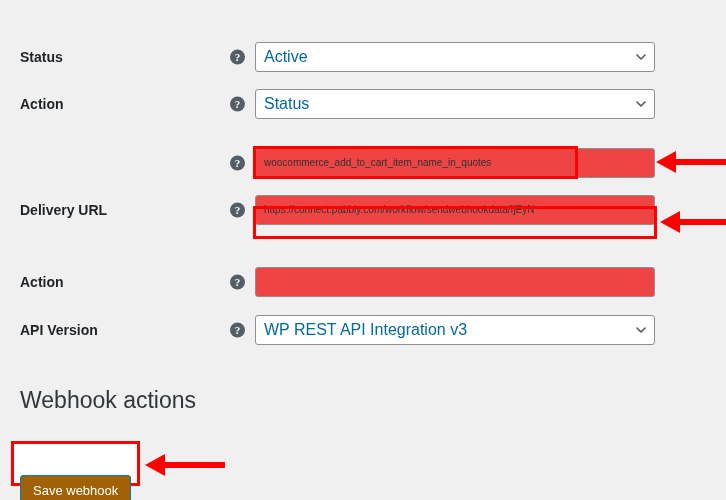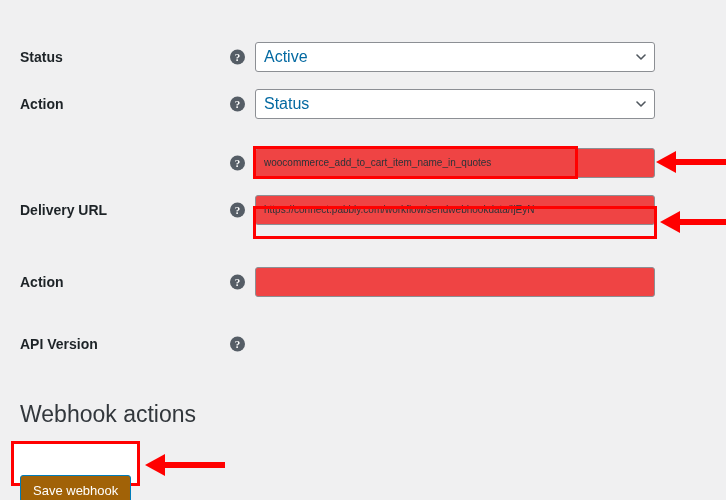--- a/index.html
+++ b/index.html
@@ -141,21 +141,21 @@
     width: 0;
     height: 0;
     border-top: 11px solid transparent;
     border-bottom: 11px solid transparent;
     border-right: 20px solid #ff0000;
   }
 
   .section-heading {
     position: absolute;
     left: 20px;
-    top: 400px;
+    top: 386px;
     font-size: 23px;
     font-weight: 400;
     color: #32373c;
     line-height: 1.3;
     margin: 0;
   }
 
   .save-area {
     position: absolute;
     left: 0;
@@ -246,23 +246,33 @@
   </div>
 
   <div class="form-row" style="top:252px;">
     <div class="row-label">Action</div>
     <div class="help-icon">?</div>
     <div class="field-wrap">
       <div class="wp-input"></div>
     </div>
   </div>
 
-  <div class="form-row" style="top:314px;">
+  <div class="form-row" style="top:300px;">
     <div class="row-label">API Version</div>
     <div class="help-icon">?</div>
+    <div class="field-wrap">
+      <div class="wp-select">
+        <span>WP REST API Integration v3</span>
+        <span class="chevron">
+          <svg viewBox="0 0 10 6" width="10" height="6">
+              <path d="M1 1 L5 5 L9 1" fill="none" stroke="#50575e" stroke-width="1.6" stroke-linecap="round" stroke-linejoin="round"></path>
+            </svg>
+        </span>
+      </div>
+    </div>
   </div>
 
 </div>
 
 <h2 class="section-heading">Webhook actions</h2>
 
 <div class="save-area">
   <div class="save-annot"></div>
   <button class="save-button">Save webhook</button>
   <div class="annot-arrow" style="left:145px; top:14px; width:80px; height:26px;">

